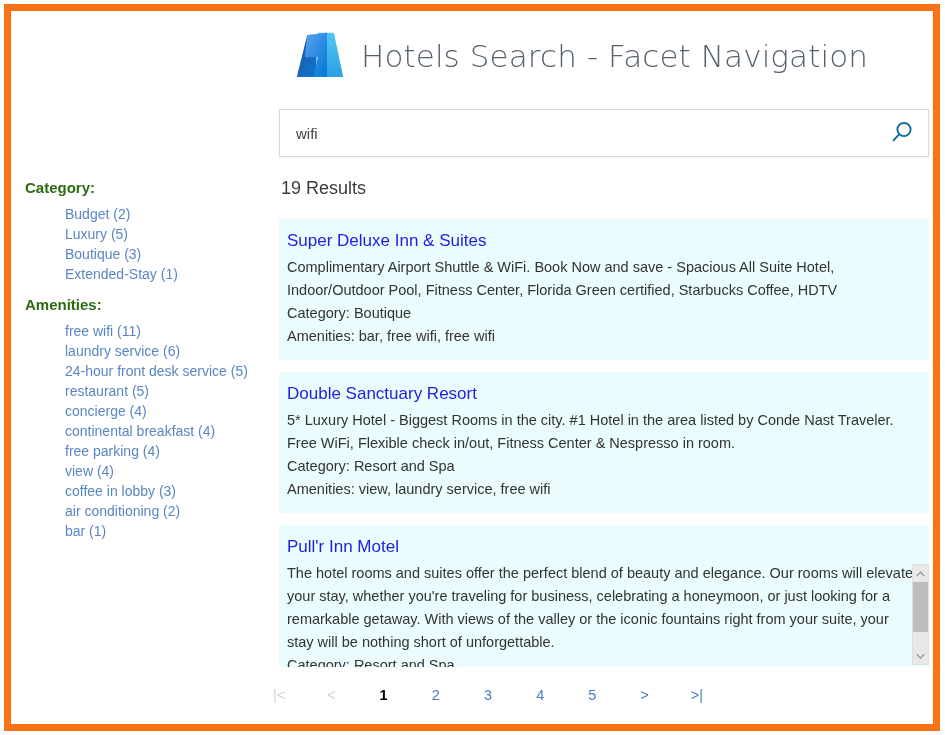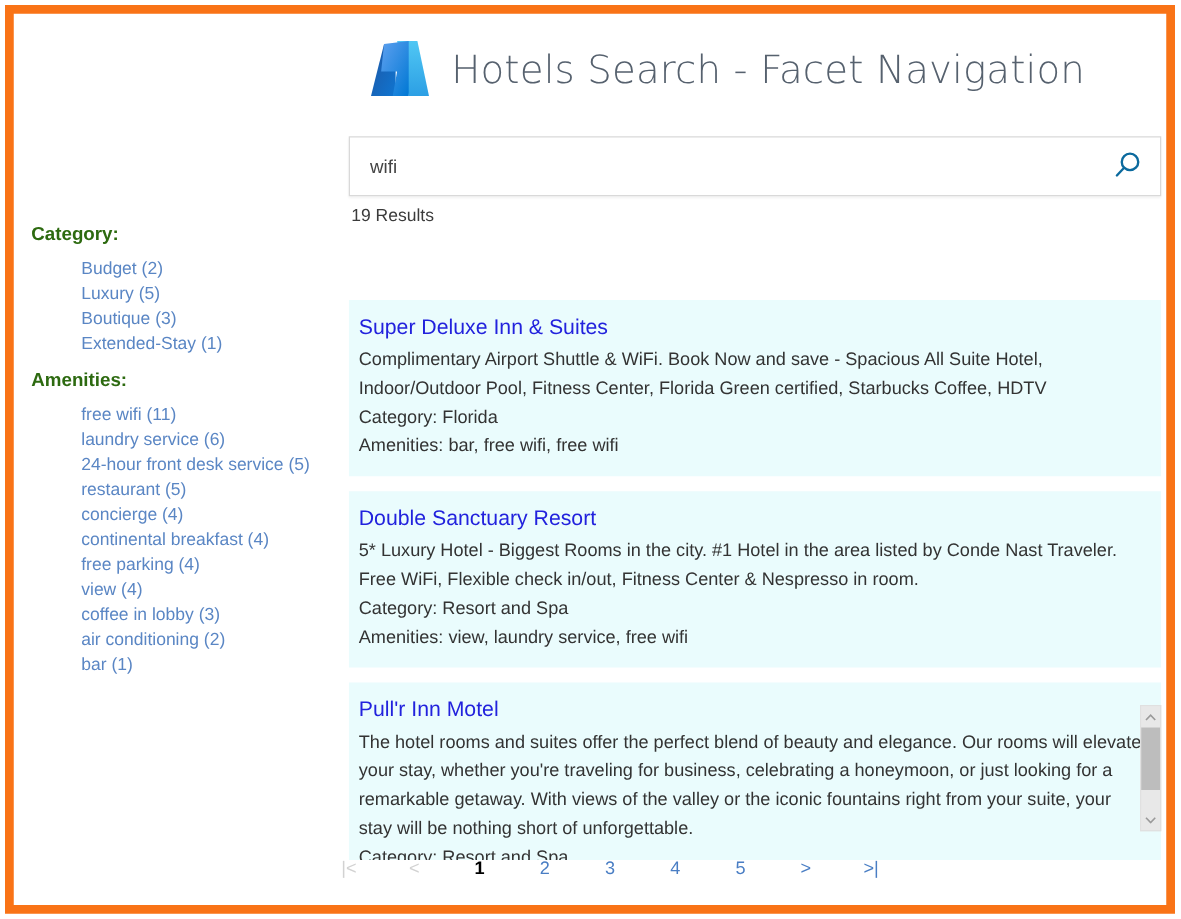--- a/index.html
+++ b/index.html
@@ -85,33 +85,32 @@
     display: flex;
     align-items: center;
     justify-content: center;
     padding: 0;
   }
 
   
   .results-count {
     position: absolute;
     left: 270px;
-    top: 153px;
-    font-size: 14px;
+    top: 167px;
+    font-size: 18px;
     color: #3b3b3b;
     text-align: right;
   }
   .results-viewport {
     position: absolute;
     left: 268px;
     top: 208px;
     width: 650px;
     height: 448px;
     overflow: hidden;
-    margin-top: 21px;
   }
   .results-inner {
     width: 650px;
   }
   .result-card {
     background: #eafcfd;
     padding: 9px 14px 12px 8px;
     margin-bottom: 12px;
     box-sizing: border-box;
   }
@@ -256,21 +255,21 @@
   </div>
 
   <div class="results-count">19 Results</div>
 
   <div class="results-viewport">
     <div class="results-inner">
 
       <div class="result-card">
         <div class="result-title">Super Deluxe Inn &amp; Suites</div>
         <p class="result-desc">Complimentary Airport Shuttle &amp; WiFi.  Book Now and save - Spacious All Suite Hotel, Indoor/Outdoor Pool, Fitness Center, Florida Green certified, Starbucks Coffee, HDTV</p>
-        <p class="result-meta">Category: Florida</p>
+        <p class="result-meta">Category: Boutique</p>
         <p class="result-meta">Amenities: bar, free wifi, free wifi</p>
       </div>
 
       <div class="result-card">
         <div class="result-title">Double Sanctuary Resort</div>
         <p class="result-desc">5* Luxury Hotel - Biggest Rooms in the city.  #1 Hotel in the area listed by Conde Nast Traveler. Free WiFi, Flexible check in/out, Fitness Center &amp; Nespresso in room.</p>
         <p class="result-meta">Category: Resort and Spa</p>
         <p class="result-meta">Amenities: view, laundry service, free wifi</p>
       </div>
 

